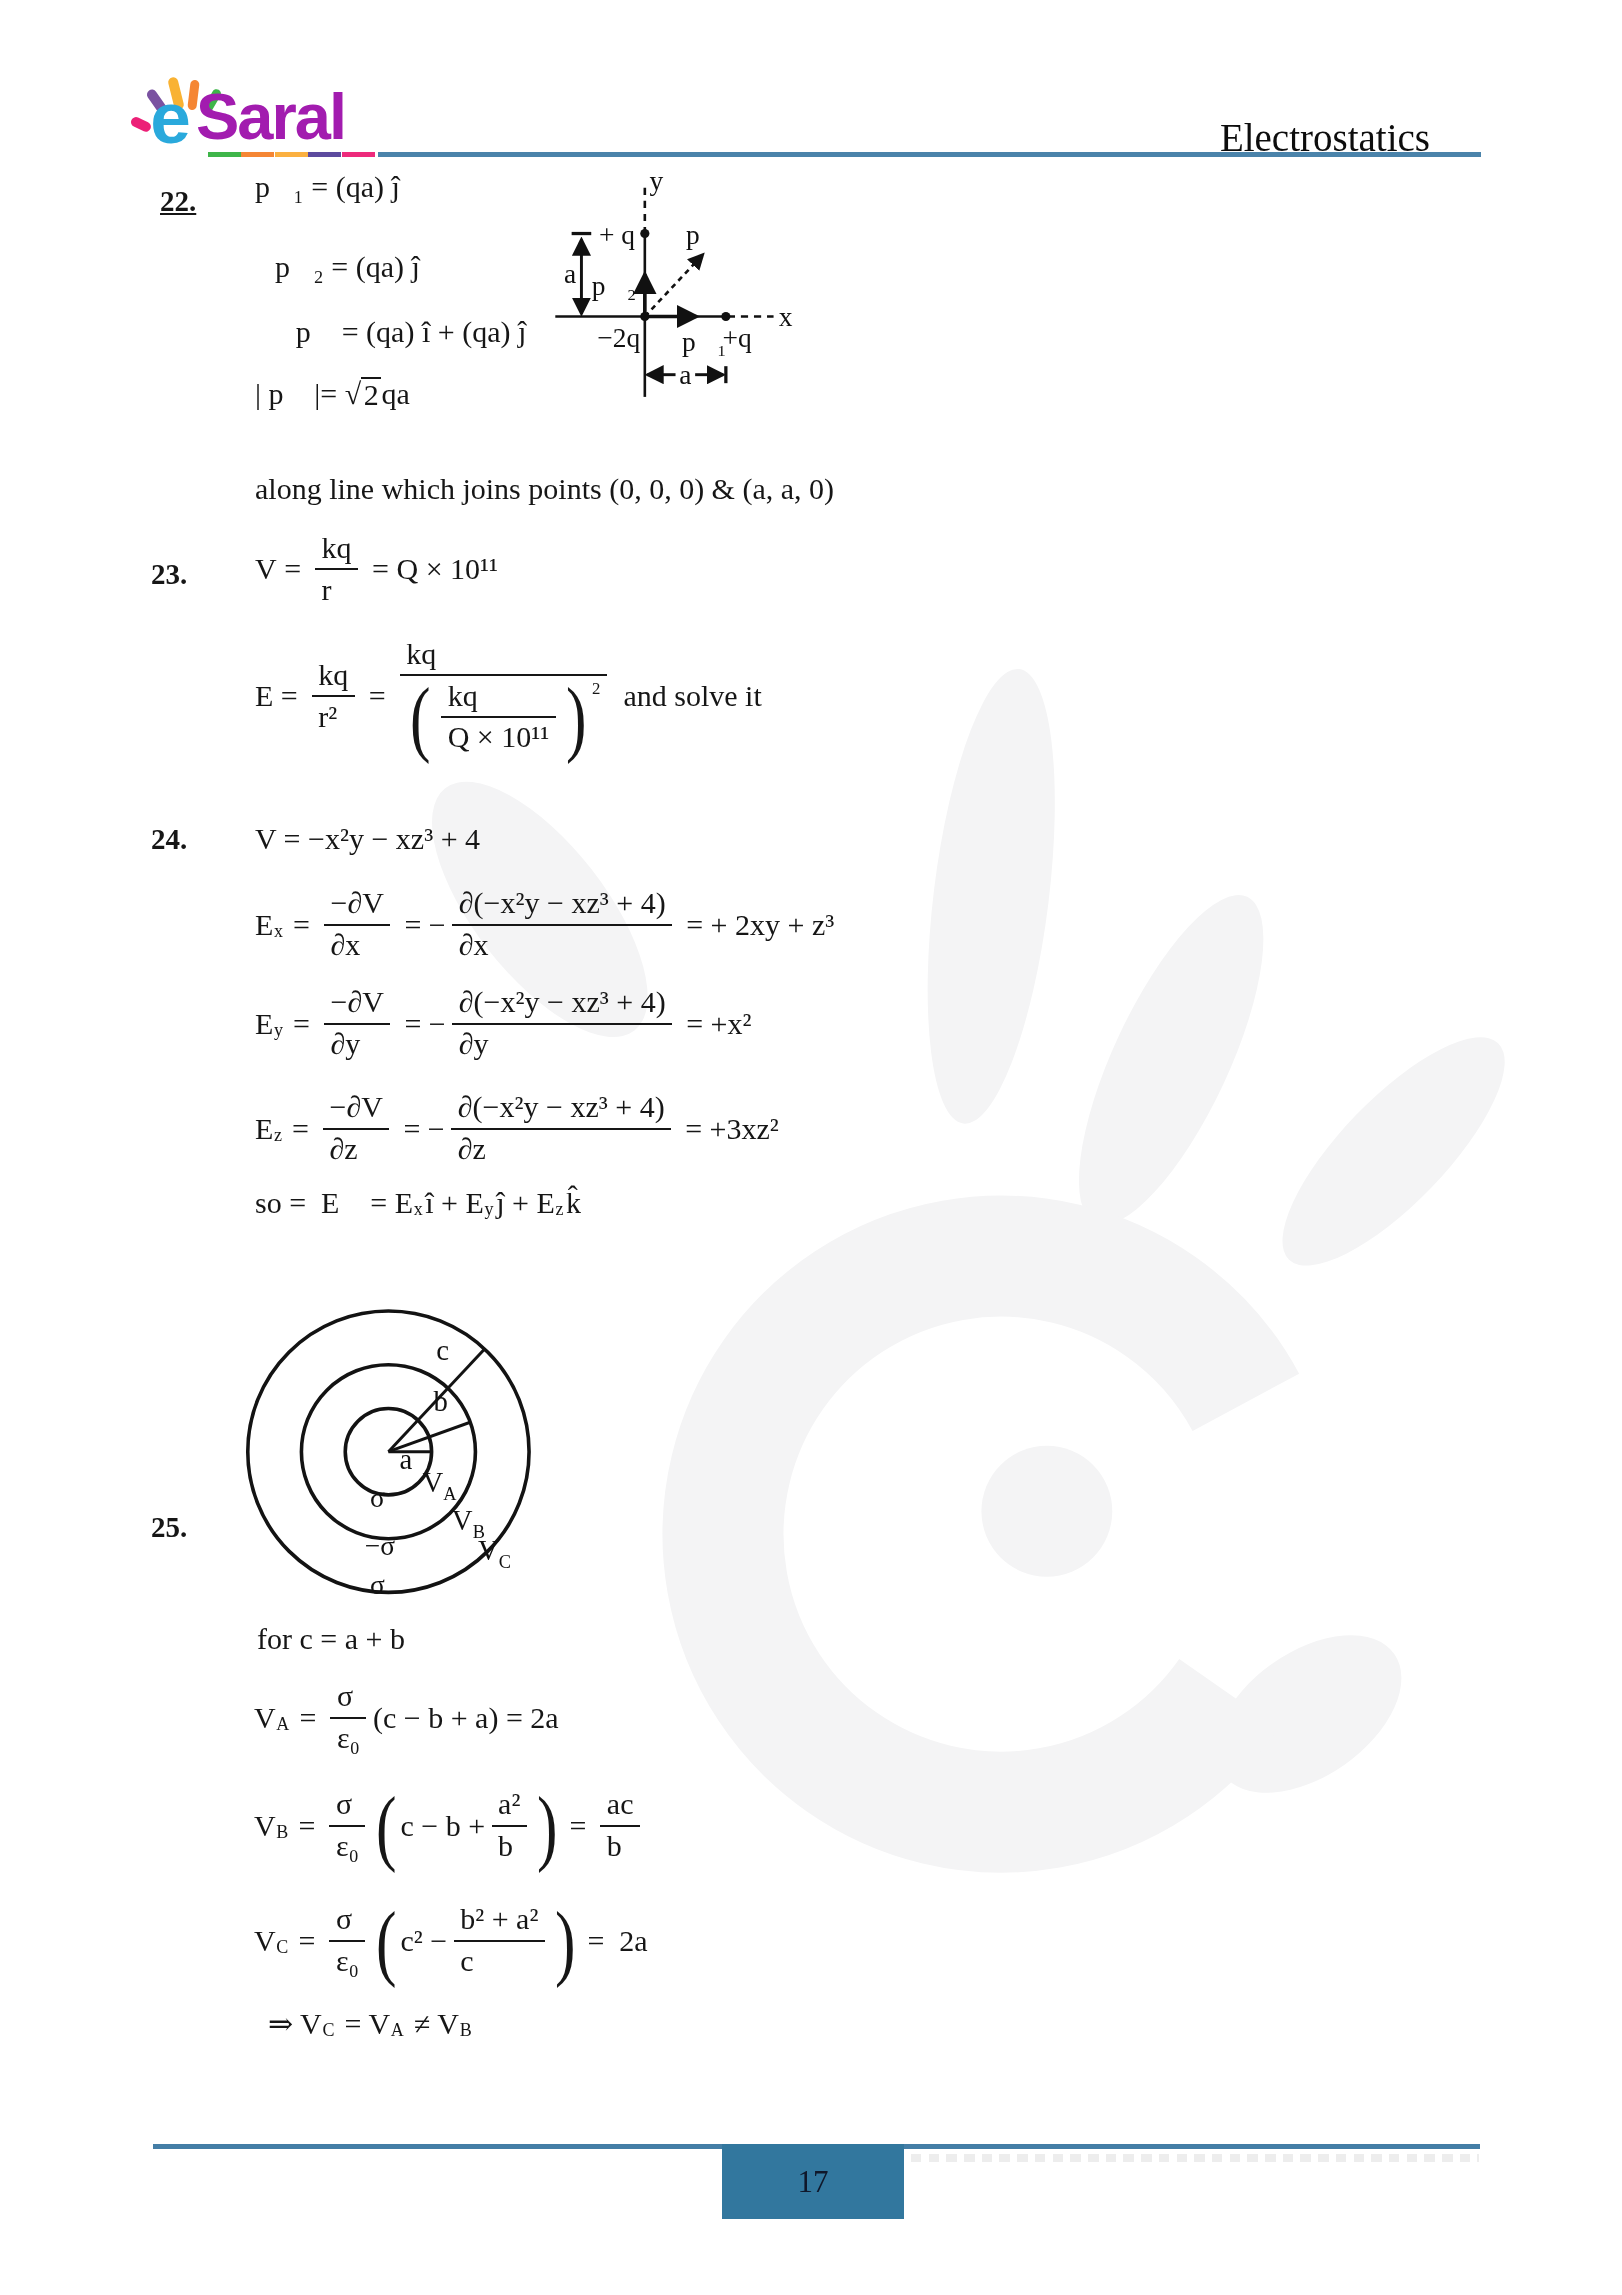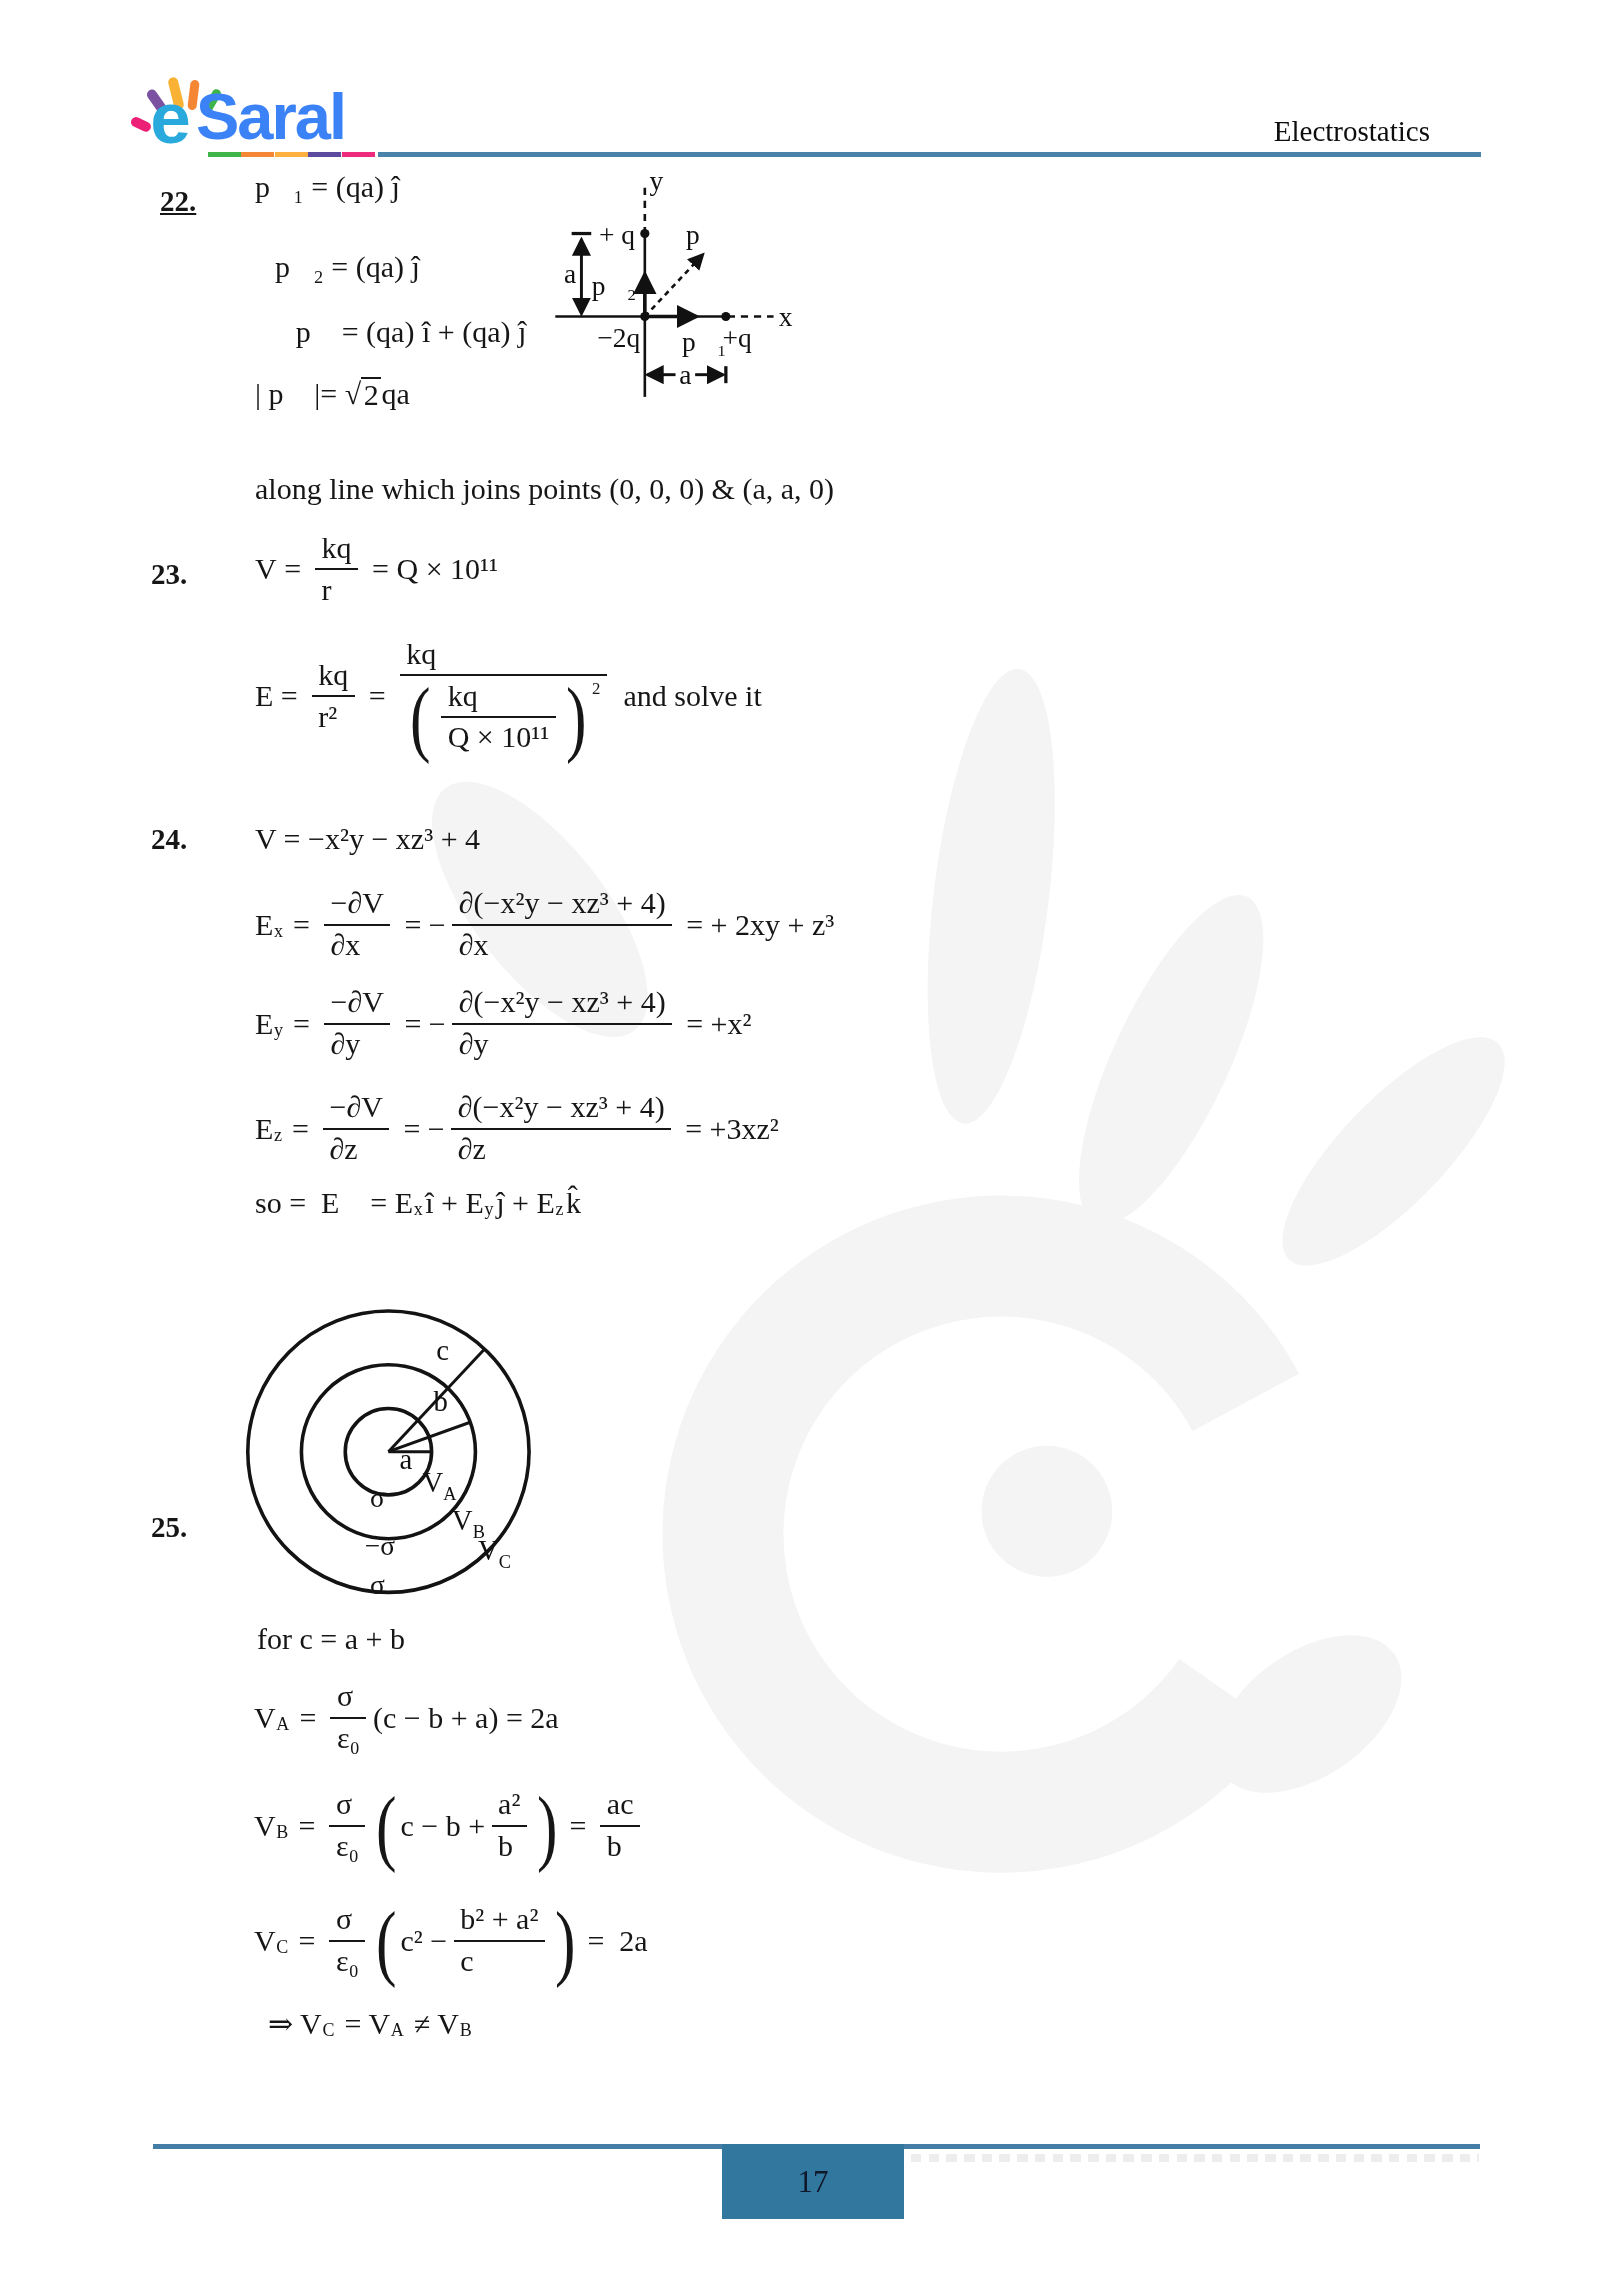--- a/index.html
+++ b/index.html
@@ -13,25 +13,25 @@
   
   .logo{position:absolute;left:145px;top:77px;width:249px;height:79px;z-index:2;}
   .logo-e{
     position:absolute;left:5.2px;top:3.9px;
     font-family:"Liberation Sans","DejaVu Sans",sans-serif;font-weight:bold;
     font-size:73px;line-height:1;color:#2aa9dc;
   }
   .logo-saral{
     position:absolute;left:51px;top:6.5px;
     font-family:"Liberation Sans","DejaVu Sans",sans-serif;font-weight:bold;
-    font-size:65px;line-height:1;letter-spacing:-2px;color:#3b82f6;
+    font-size:65px;line-height:1;letter-spacing:-2px;color:#a21caf;
   }
   .finger{position:absolute;border-radius:6.5px;}
   .page-title{
-    position:absolute;top:115px;right:192px;font-size:29px;color:#0d0d0d;z-index:2;
+    position:absolute;top:115px;right:192px;font-size:39px;color:#0d0d0d;z-index:2;
   }
   .brand-underline{position:absolute;top:152px;height:5.2px;z-index:2;}
   .rule{position:absolute;background:#4a83aa;z-index:1;}
   
   .q-num{position:absolute;font-weight:bold;font-size:29px;z-index:2;}
   .plain{position:absolute;font-size:30px;white-space:pre;z-index:2;}
   
   .eq{position:absolute;display:flex;align-items:center;font-size:30px;white-space:pre;z-index:2;}
   .frac{display:inline-flex;flex-direction:column;margin:0 6.5px;line-height:1.15;}
   .frac>.num{padding:0 6.5px 2.6px;}

